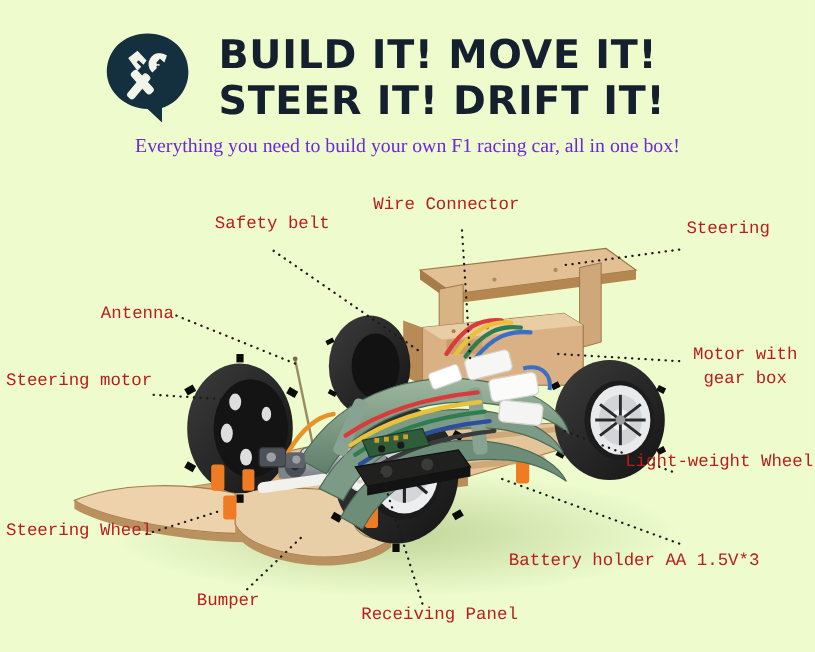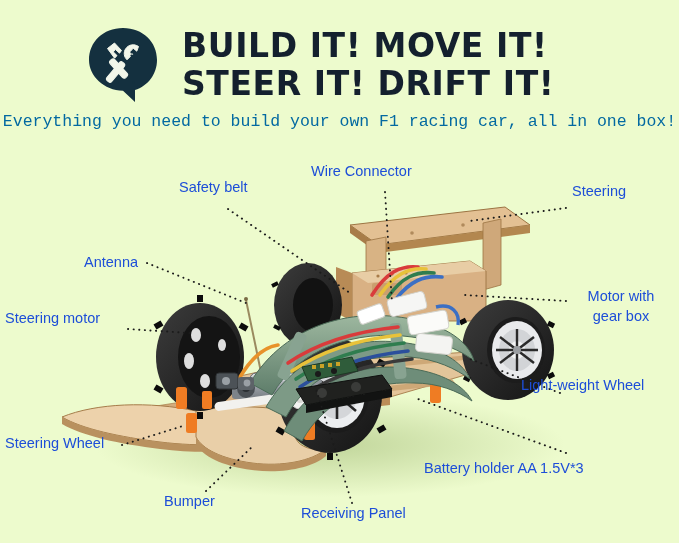--- a/index.html
+++ b/index.html
@@ -26,40 +26,40 @@
     font-weight:bold;
     font-size:33px;
     letter-spacing:0.6px;
     line-height:38px;
     color:#14202e;
     white-space:nowrap;
   }
   #subtitle {
     position:absolute; left:0; top:112px; width:679px;
     text-align:center;
-    font-family:Liberation Mono, monospace;
+    font-family:Liberation Serif, serif;
     font-size:16.5px;
     font-weight:500;
-    color:#0369a1;
+    color:#6d28d9;
     white-space:nowrap;
   }
 
   
   #stage {
     position:absolute; left:0; top:145px; width:679px; height:398px;
   }
   #photo-layer { position:absolute; left:0; top:0; width:679px; height:398px; }
   #leader-layer { position:absolute; left:0; top:0; width:679px; height:398px; pointer-events:none; }
 
   .callout {
     position:absolute;
-    font-family:Liberation Sans, sans-serif;
+    font-family:Liberation Mono, monospace;
     font-size:14.5px;
     font-weight:500;
-    color:#1d4ed8;
+    color:#b91c1c;
     white-space:nowrap;
     line-height:17px;
   }
   .callout.two-line { white-space:normal; text-align:center; width:96px; line-height:20px; }
 </style>
 </head>
 <body>
 
 <div id="header">
 

